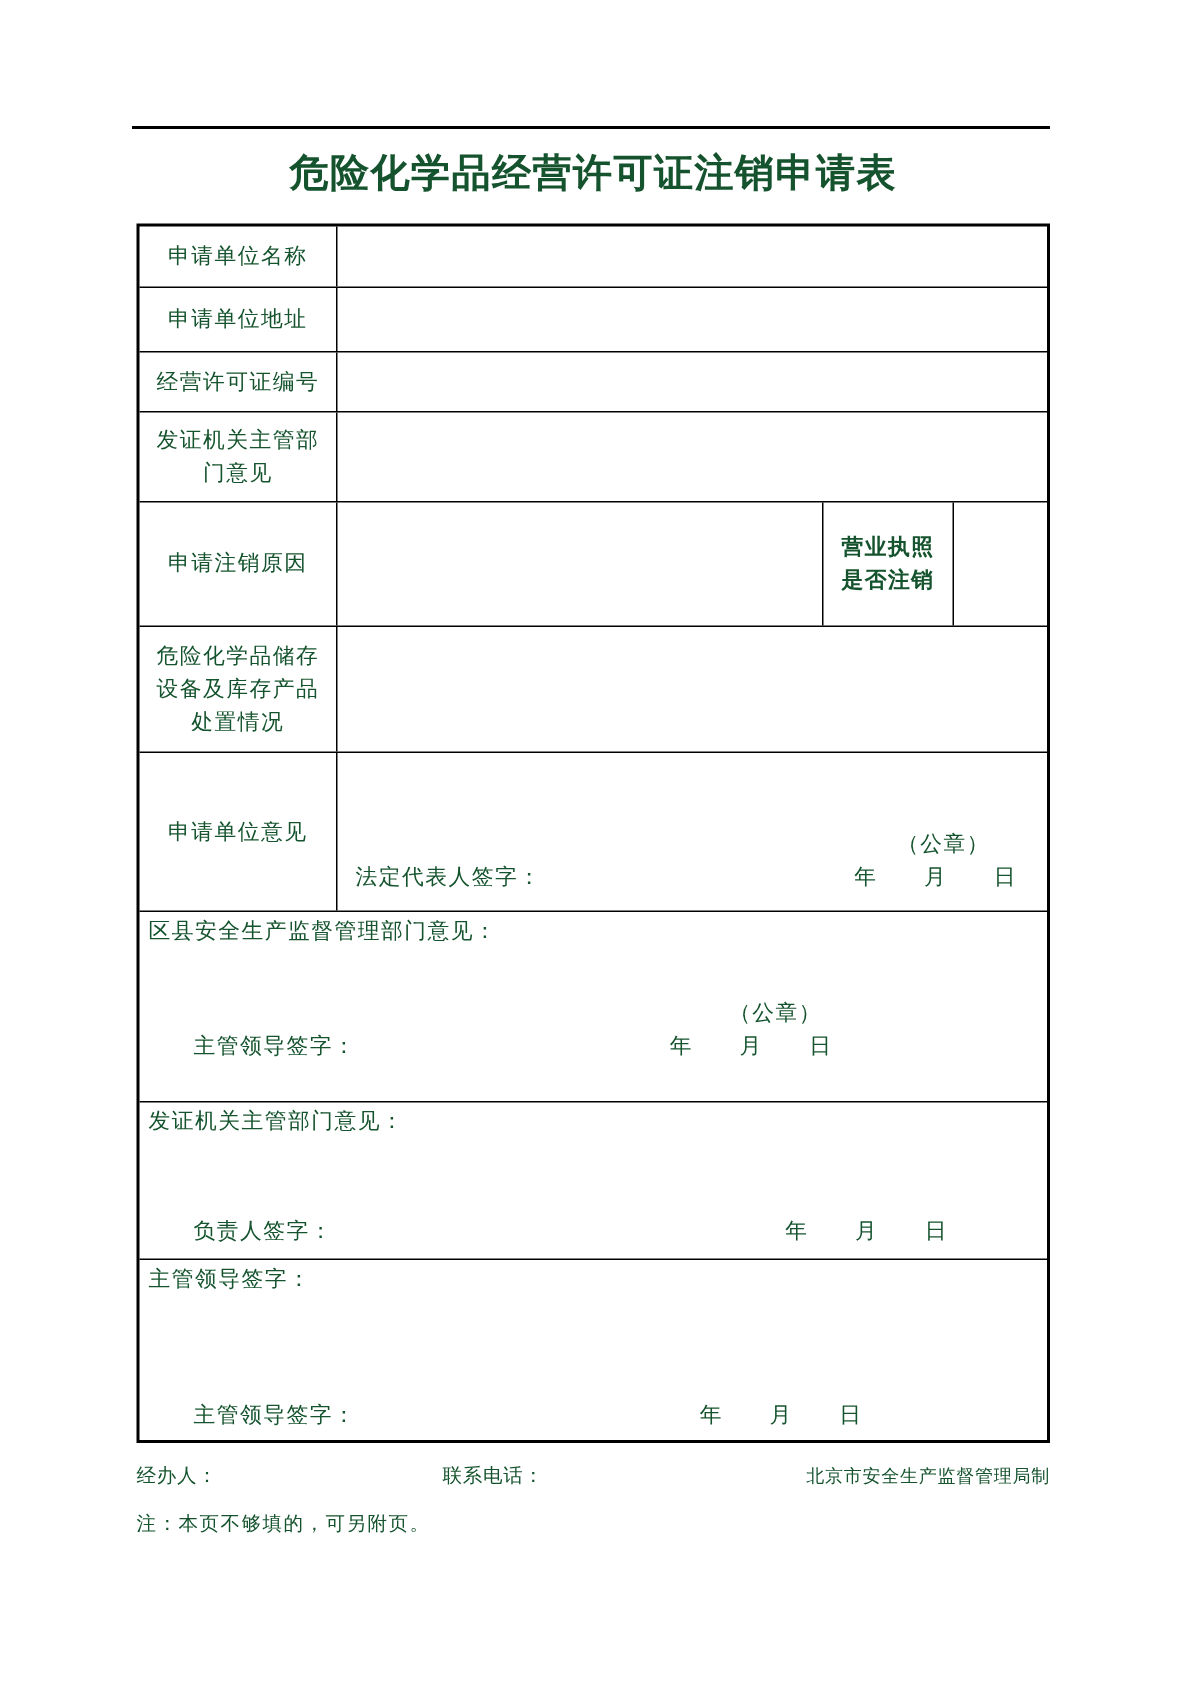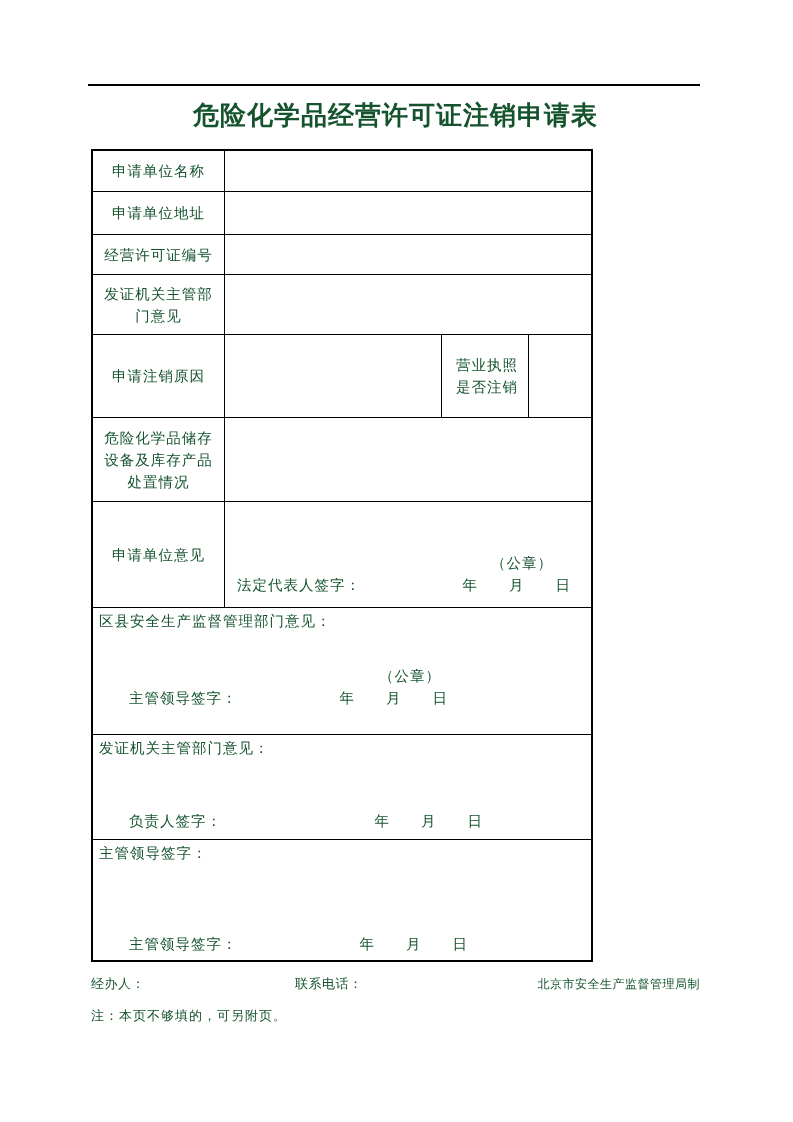--- a/index.html
+++ b/index.html
@@ -15,21 +15,21 @@
     position:absolute;left:88px;top:84px;
     width:612px;height:2px;background:#000;
   }
   .title{
     position:absolute;left:91px;top:99px;width:609px;
     text-align:center;
     font-size:26px;font-weight:bold;letter-spacing:1px;
     line-height:34px;margin:0;
   }
   .form-table{
-    position:absolute;left:91px;top:149px;width:502px;
+    position:absolute;left:91px;top:149px;width:609px;
     border:2px solid #000;
     box-sizing:border-box;
     display:flex;flex-direction:column;
     font-size:14.5px;letter-spacing:1px;line-height:22px;
   }
   .trow{
     display:flex;box-sizing:border-box;
     border-bottom:1.5px solid #000;
   }
   .trow:last-child,.tsection:last-child{border-bottom:none;}
@@ -37,21 +37,21 @@
     width:132px;box-sizing:border-box;flex:none;
     border-right:1.5px solid #000;
     display:flex;align-items:center;justify-content:center;
     text-align:center;padding:0 10px;
   }
   .vcell{flex:1;box-sizing:border-box;}
   .subl{
     width:88px;flex:none;box-sizing:border-box;
     border-left:1.5px solid #000;border-right:1.5px solid #000;
     display:flex;align-items:center;justify-content:center;
-    text-align:right;padding:0 10px;
+    text-align:center;padding:0 10px;font-weight:bold;
   }
   .subv{width:62px;flex:none;box-sizing:border-box;}
   .opinion{
     display:flex;flex-direction:column;justify-content:flex-end;
   }
   .seal-line{text-align:right;line-height:20px;margin-bottom:2px;}
   .sign-row{
     display:flex;justify-content:space-between;line-height:20px;
   }
   .tsection{
@@ -132,21 +132,21 @@
       <div class="seal-line" style="padding-right:150px">（公章）</div>
       <div class="sign-row" style="padding:0 143px 26px 36px">
         <span>主管领导签字：</span>
         <span>年　　月　　日</span>
       </div>
     </div>
 
     <div class="tsection" style="height:105px">
       <div class="sec-heading">发证机关主管部门意见：</div>
       <div class="spacer"></div>
-      <div class="sign-row" style="padding:0 108px 8px 36px">
+      <div class="sign-row" style="padding:0 66px 8px 36px">
         <span>负责人签字：</span>
         <span>年　　月　　日</span>
       </div>
     </div>
 
     <div class="tsection" style="height:120px">
       <div class="sec-heading">主管领导签字：</div>
       <div class="spacer"></div>
       <div class="sign-row" style="padding:0 123px 6px 36px">
         <span>主管领导签字：</span>

